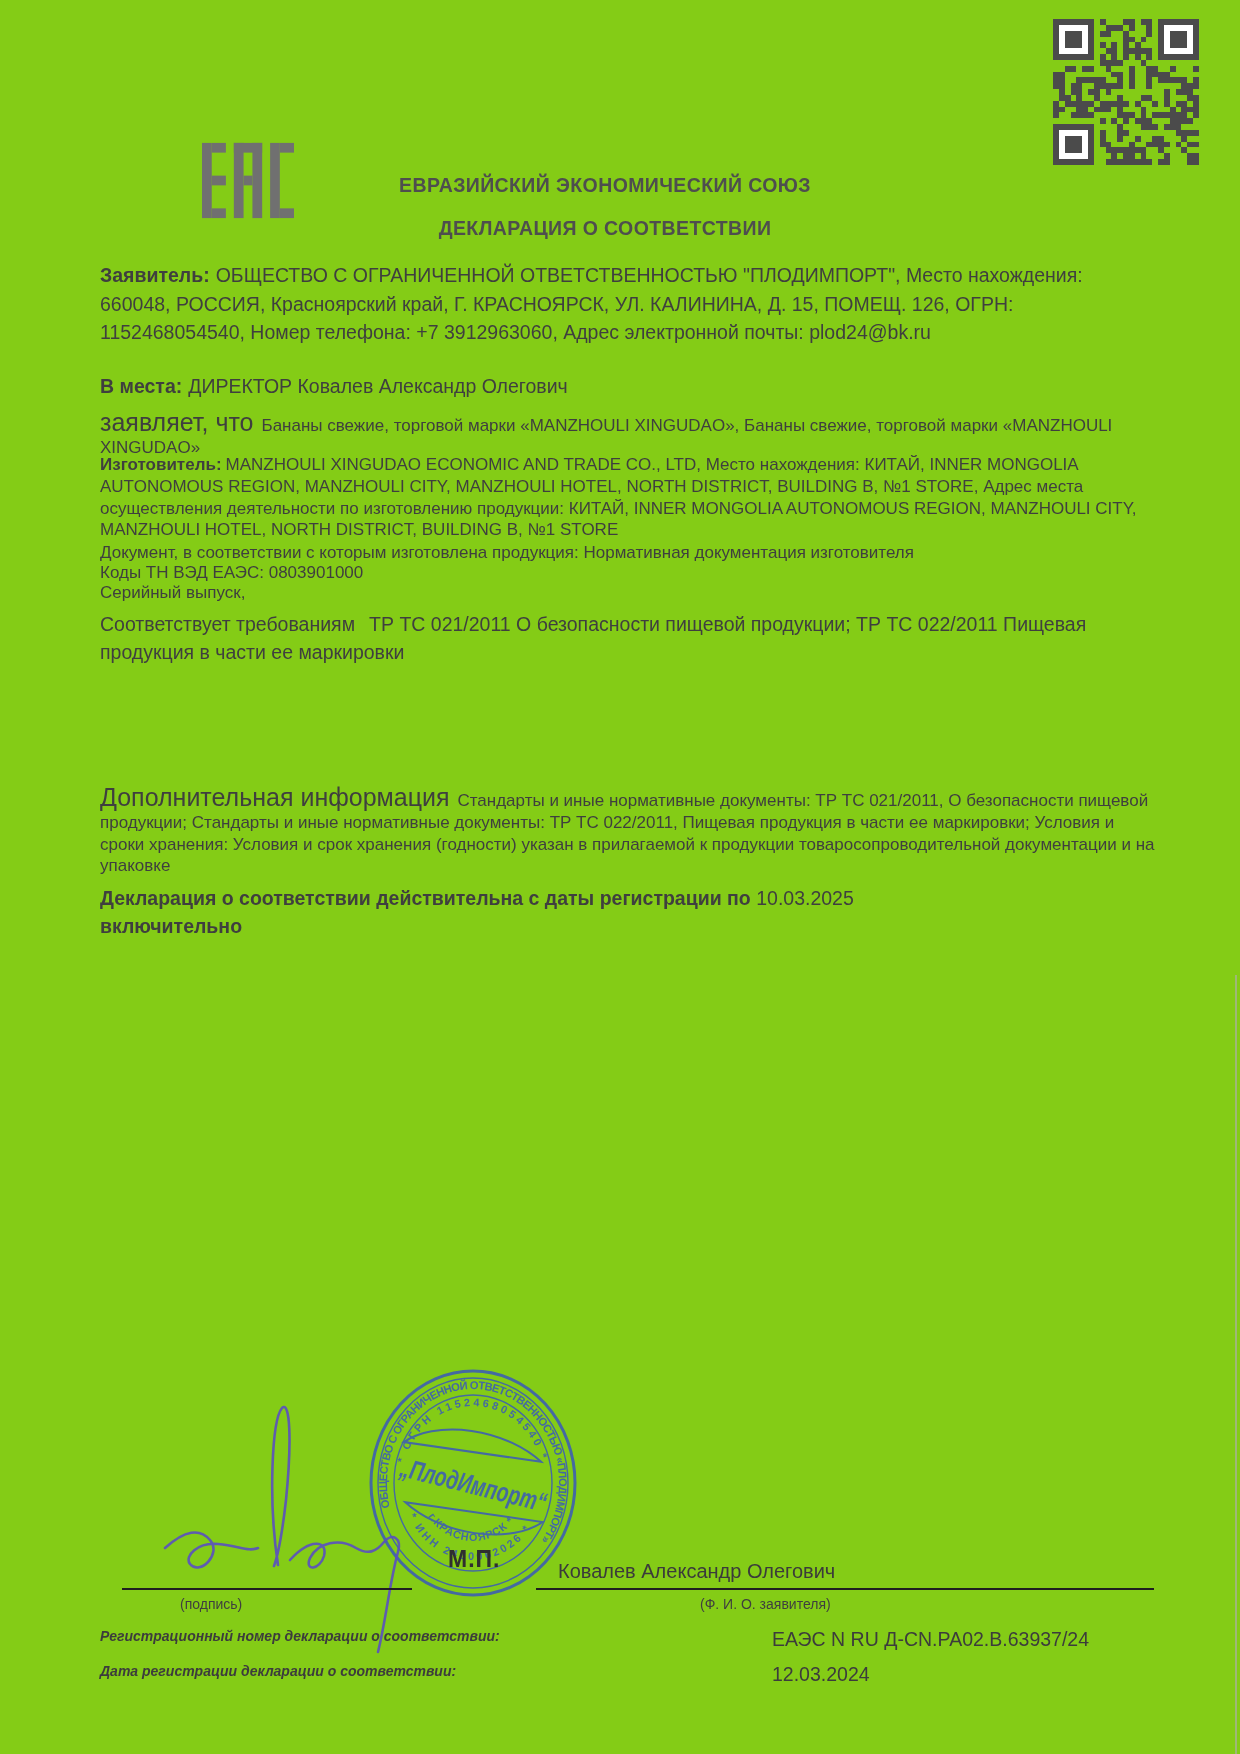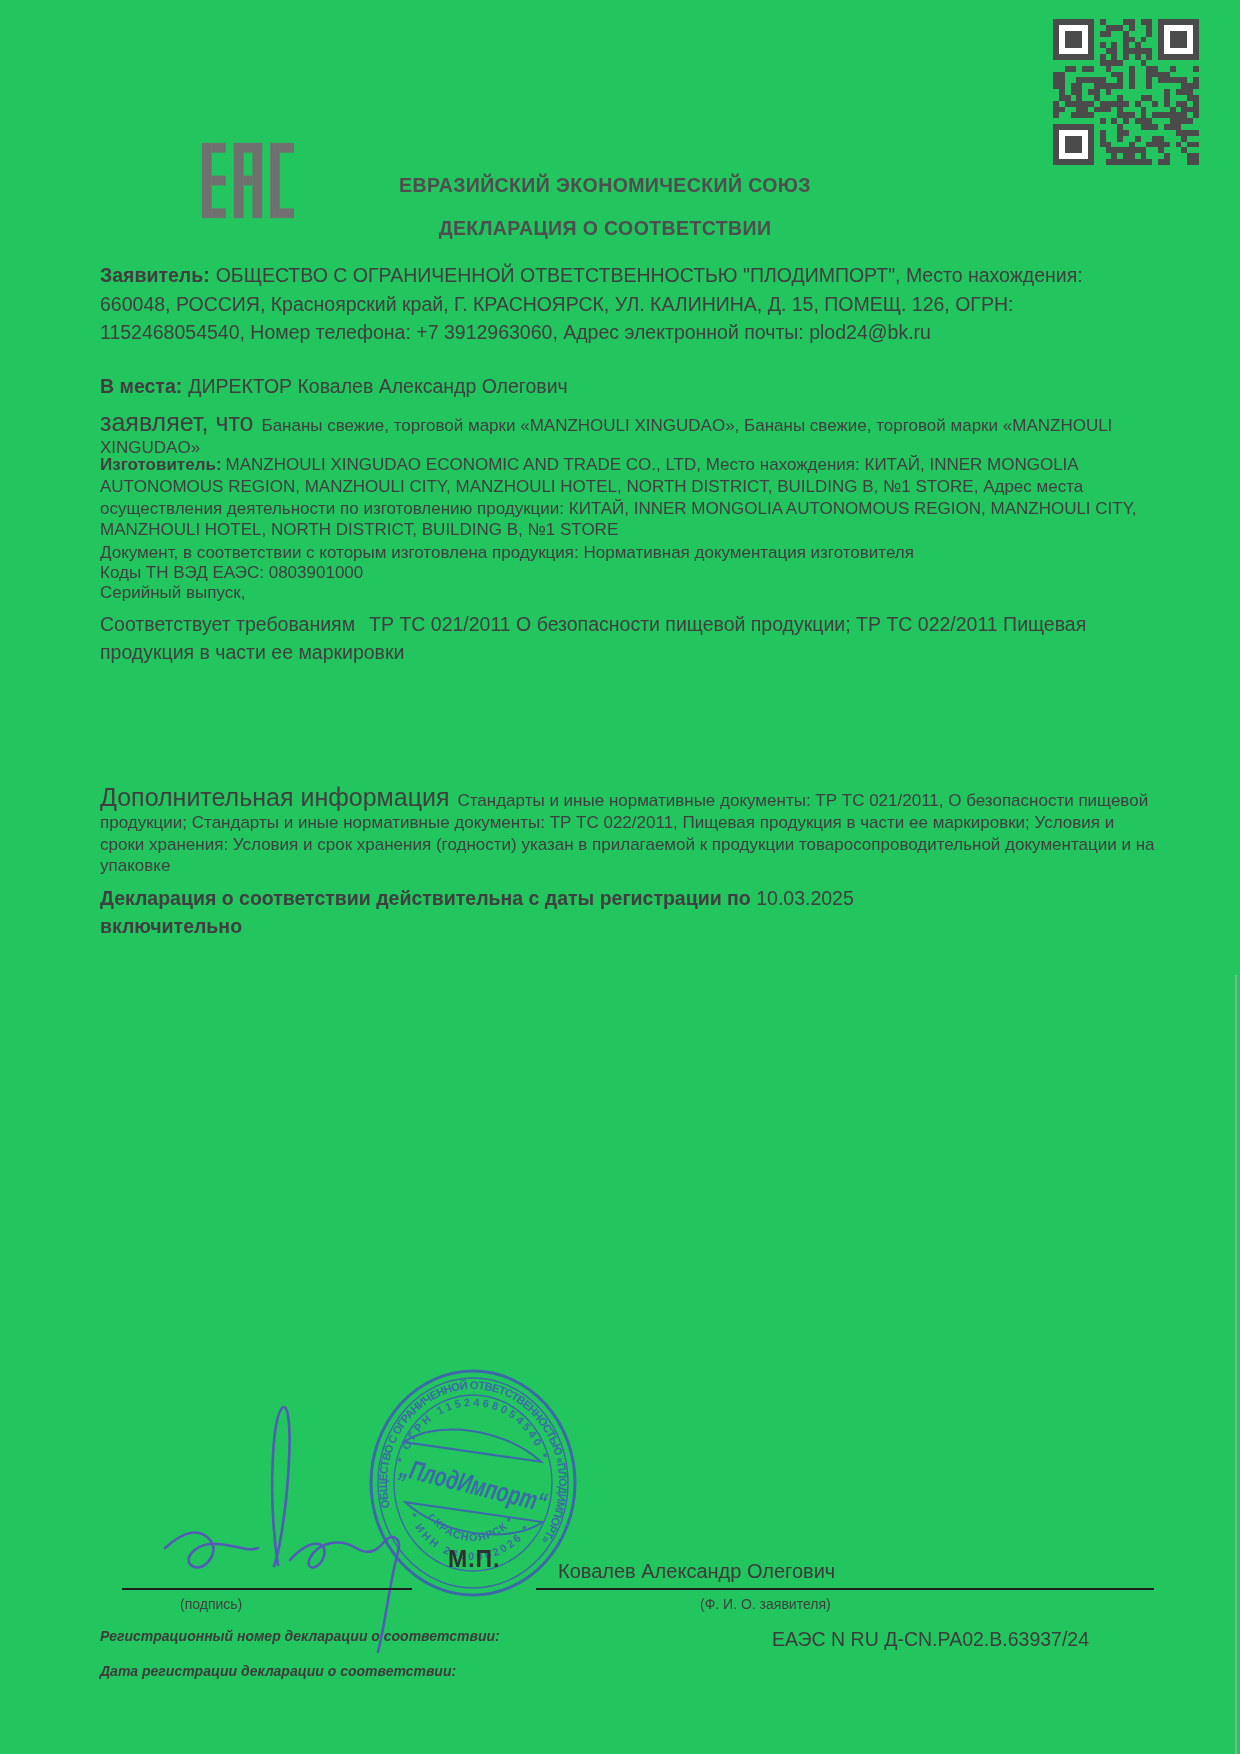--- a/index.html
+++ b/index.html
@@ -1,16 +1,16 @@
 <!DOCTYPE html>
 <html><head>
 <meta charset="utf-8">
 <style>
   html,body{margin:0;padding:0;background:#e8e8e8;}
-  #page{position:relative;width:1240px;height:1754px;background:#22c55e;margin:0 auto;
+  #page{position:relative;width:1240px;height:1754px;background:#84cc16;margin:0 auto;
         font-family:"Liberation Sans","DejaVu Sans",sans-serif;color:#3f3f3f;overflow:hidden;}
   .abs{position:absolute;}
   .b{font-weight:bold;}
   .t19{font-size:19.5px;line-height:28.5px;}
   .t19c{font-size:19.5px;line-height:28px;}
   .t17{font-size:17px;line-height:21.8px;}
   .title{font-size:19.5px;font-weight:bold;color:#4e4e4e;text-align:center;letter-spacing:.4px;}
   .lbl{font-weight:bold;margin-right:6px;}
   .lblwide{font-weight:normal;margin-right:14px;}
   .lbl-big{font-weight:normal;font-size:25px;margin-right:8px;margin-top:12px;}
@@ -365,16 +365,17 @@
   <div class="abs cap" style="left:180px;top:1596px;width:190px;">(подпись)</div>
 
   <div class="abs" style="left:558px;top:1560px;font-size:20px;color:#3b3b3b;">Ковалев Александр Олегович</div>
   <div class="abs sigline" style="left:536px;top:1588px;width:618px;"></div>
   <div class="abs cap" style="left:700px;top:1596px;width:290px;">(Ф. И. О. заявителя)</div>
 
   <div class="abs regrow-label" style="left:100px;top:1628px;width:660px;">Регистрационный номер декларации о соответствии:</div>
   <div class="abs regrow-value" style="left:772px;top:1628px;width:420px;">ЕАЭС N RU Д-CN.РА02.В.63937/24</div>
 
   <div class="abs regrow-label" style="left:100px;top:1663px;width:660px;">Дата регистрации декларации о соответствии:</div>
+  <div class="abs regrow-value" style="left:772px;top:1663px;width:420px;">12.03.2024</div>
 
   <div class="abs scan-edge" style="left:1235px;top:975px;width:2px;height:779px;"></div>
 
 </div>
 
 </body></html>

